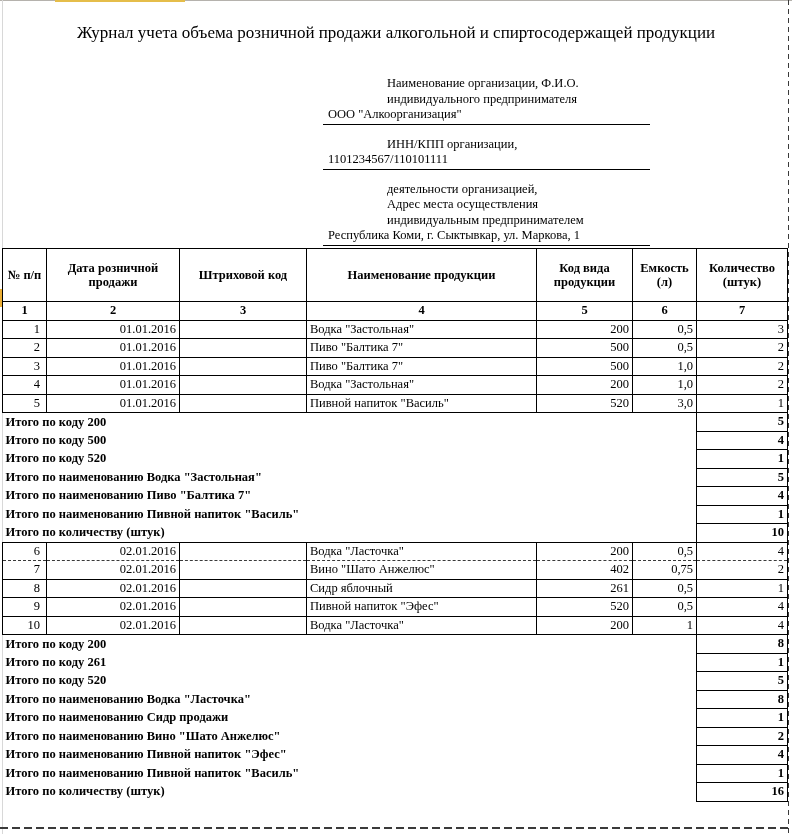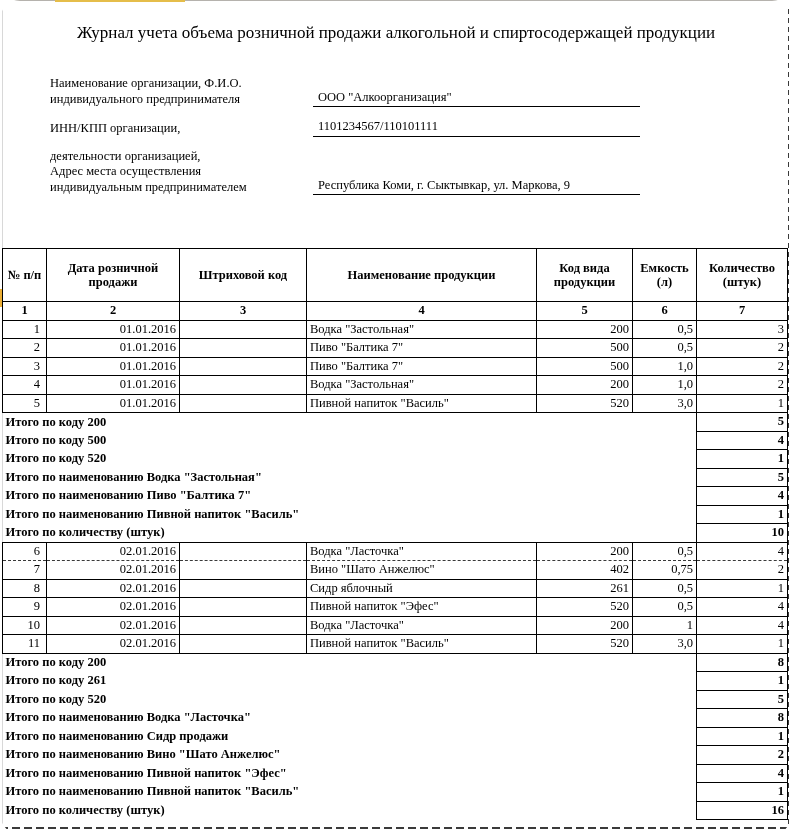--- a/index.html
+++ b/index.html
@@ -1,35 +1,35 @@
 <!DOCTYPE html>
 <html><head>
 <meta charset="utf-8">
 <style>
   html,body{margin:0;padding:0;background:#ffffff;}
   body{font-family:"Liberation Serif","DejaVu Serif",serif;color:#000;}
-  .sheet{position:relative;width:792px;height:834px;background:#fff;overflow:hidden;border-radius:20px;}
+  .sheet{position:relative;width:792px;height:834px;background:#fff;overflow:hidden;}
 
   
   .edge-top{position:absolute;left:0;top:0;width:792px;height:1px;background:#b5b2ad;}
   .edge-top-gold{position:absolute;left:55px;top:0;width:130px;height:2px;background:#e5bd4a;}
   .edge-left{position:absolute;left:2px;top:0;width:1px;height:834px;background:#d8d8d8;}
   .pb-right{position:absolute;left:788px;top:0;width:1px;height:834px;
             background:repeating-linear-gradient(180deg,#3a3a3a 0 5px,transparent 5px 9px);}
   .pb-bottom{position:absolute;left:0;top:827px;width:792px;height:2px;
              background:repeating-linear-gradient(90deg,#3a3a3a 0 8px,transparent 8px 12px);}
   .row-marker{position:absolute;left:0;top:289px;width:3px;height:18px;background:#ecaf35;}
 
   
   .title{position:absolute;left:0;top:22px;width:792px;text-align:center;
          font-size:17px;line-height:21px;white-space:nowrap;}
 
   
   .fields{position:absolute;left:50px;top:76px;width:600px;}
-  .field{display:flex;align-items:flex-end;margin-bottom:12px;}
+  .field{display:flex;align-items:flex-end;margin-bottom:12px;flex-direction:column;}
   .f-label{width:263px;font-size:12.5px;line-height:15.5px;}
   .f-value{width:327px;border-bottom:1px solid #000;font-size:12.5px;line-height:15.5px;
            padding:0 0 1px 5px;box-sizing:border-box;}
 
   
   table.journal{position:absolute;left:2px;top:248px;width:785px;table-layout:fixed;
                 border-collapse:collapse;font-size:12.5px;}
   td{padding:0 3px;overflow:hidden;white-space:nowrap;}
   td.c{border:1px solid #000;}
   tr.hd{height:40px;}
@@ -73,21 +73,21 @@
         <div>ИНН/КПП организации,</div>
       </div>
       <div class="f-value">1101234567/110101111</div>
     </div>
     <div class="field">
       <div class="f-label">
         <div>деятельности организацией,</div>
         <div>Адрес места осуществления</div>
         <div>индивидуальным предпринимателем</div>
       </div>
-      <div class="f-value">Республика Коми, г. Сыктывкар, ул. Маркова, 9</div>
+      <div class="f-value">Республика Коми, г. Сыктывкар, ул. Маркова, 1</div>
     </div>
   </div>
 
   <table class="journal">
     <colgroup>
       <col style="width:44px">
         <col style="width:133px">
         <col style="width:127px">
       <col style="width:230px">
         <col style="width:96px">
@@ -245,29 +245,20 @@
     <tr class="r">
       <td class="c num">10</td>
       <td class="c date">02.01.2016</td>
       <td class="c barcode"></td>
       <td class="c name">Водка "Ласточка"</td>
       <td class="c code">200</td>
       <td class="c vol">1</td>
       <td class="c qty">4</td>
     </tr>
 
-    <tr class="r">
-      <td class="c num">11</td>
-      <td class="c date">02.01.2016</td>
-      <td class="c barcode"></td>
-      <td class="c name">Пивной напиток "Василь"</td>
-      <td class="c code">520</td>
-      <td class="c vol">3,0</td>
-      <td class="c qty">1</td>
-    </tr>
   </tbody>
     <tbody>
     <tr class="r">
       <td class="t-label" colspan="6">Итого по коду 200</td>
       <td class="c t-value">8</td>
     </tr>
 
     <tr class="r">
       <td class="t-label" colspan="6">Итого по коду 261</td>
       <td class="c t-value">1</td>

